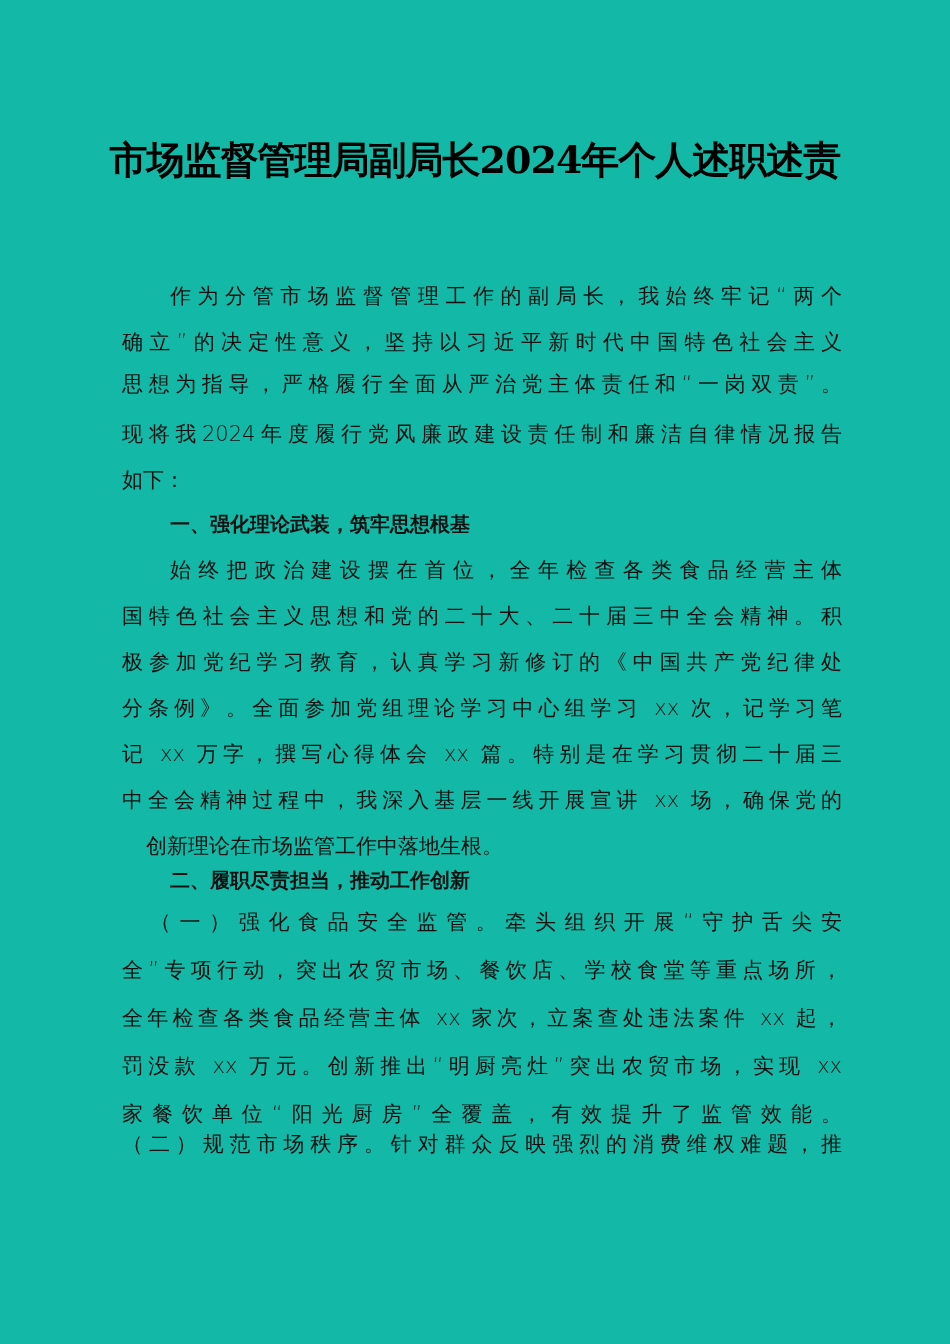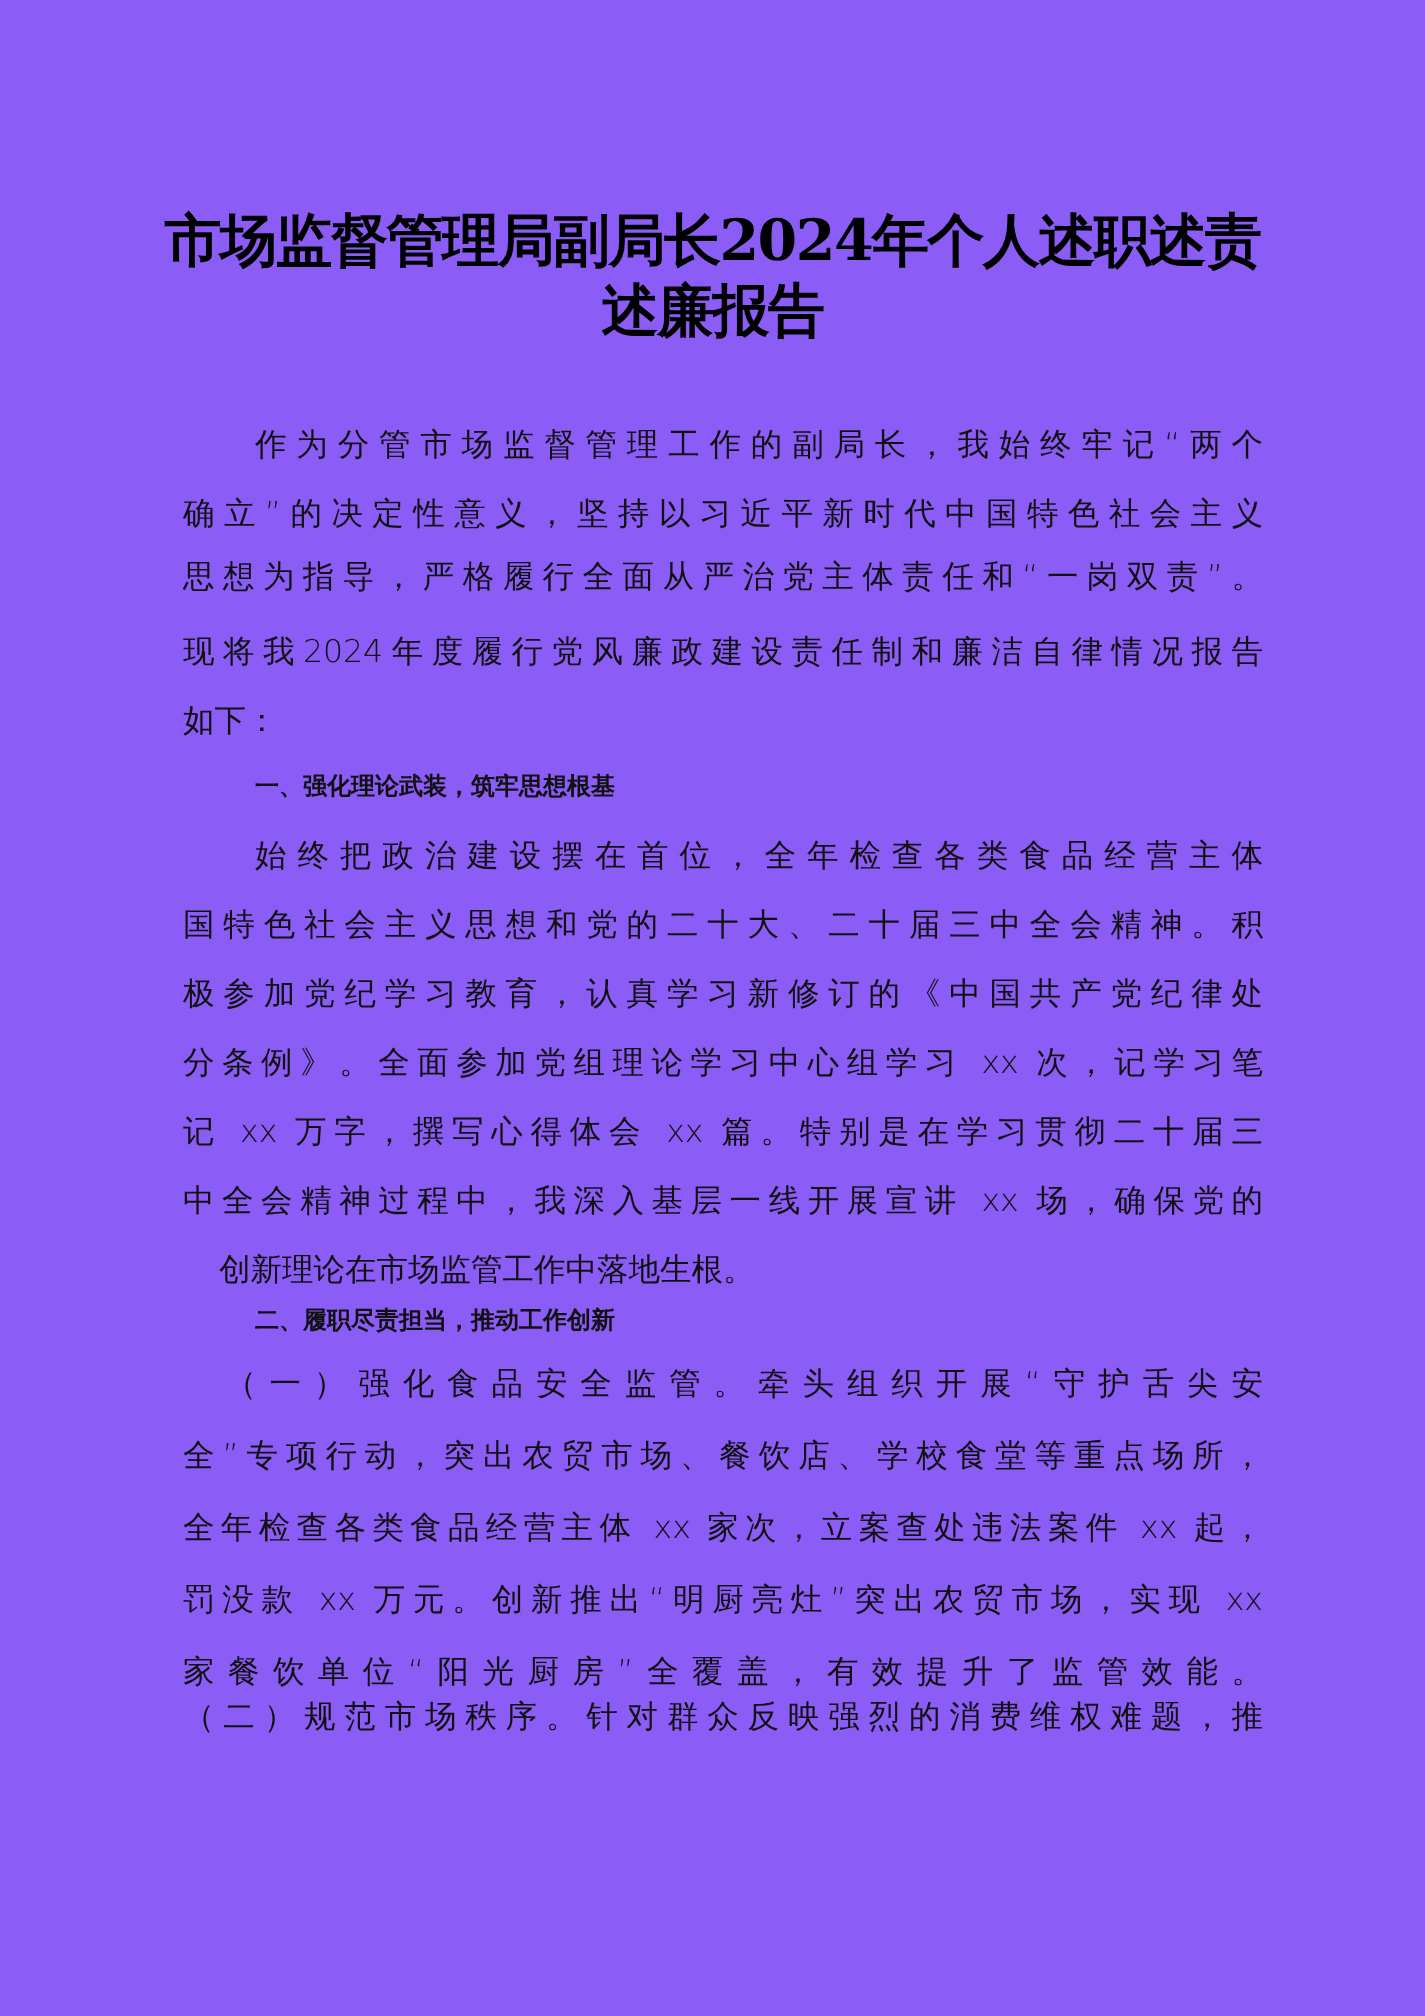--- a/index.html
+++ b/index.html
@@ -13,21 +13,21 @@
       position: relative;
       overflow: hidden;
       color: #000000;
     }
     .page {
       position: absolute;
       left: 0;
       top: 0;
       width: 950px;
       height: 1344px;
-      background: #8b5cf6;
+      background: #14b8a6;
     }
     .title {
       position: absolute;
       left: 100px;
       width: 750px;
       text-align: center;
       font-family: "DejaVu Serif", "Liberation Serif", serif;
       font-weight: bold;
       font-size: 38px;
       line-height: 50px;
@@ -50,30 +50,29 @@
       font-weight: 300;
       text-align: justify;
       text-align-last: justify;
     }
     .line.last { text-align-last: left; }
     .line.indent { left: 170px; width: 672px; }
     .line.heading {
       font-weight: bold;
       text-align-last: left;
       letter-spacing: 0;
-      font-size: 16px;
+      font-size: 20px;
     }
     .line.sub-indent { left: 150px; width: 692px; }
   </style>
 </head>
 <body>
 
 <div class="page">
   <div class="title l1">市场监督管理局副局长2024年个人述职述责</div>
-  <div class="title l2">述廉报告</div>
 
   <div id="body-lines">
       <div class="line indent" style="top: 272px;">作为分管市场监督管理工作的副局长，我始终牢记“两个</div>
       <div class="line" style="top: 318px;">确立”的决定性意义，坚持以习近平新时代中国特色社会主义</div>
       <div class="line" style="top: 360px;">思想为指导，严格履行全面从严治党主体责任和“一岗双责”。</div>
       <div class="line" style="top: 410px;">现将我2024年度履行党风廉政建设责任制和廉洁自律情况报告</div>
       <div class="line last" style="top: 456px;">如下：</div>
       <div class="line heading indent" style="top: 500px;">一、强化理论武装，筑牢思想根基</div>
       <div class="line indent" style="top: 546px;">始终把政治建设摆在首位，全年检查各类食品经营主体</div>
       <div class="line" style="top: 592px;">国特色社会主义思想和党的二十大、二十届三中全会精神。积</div>

